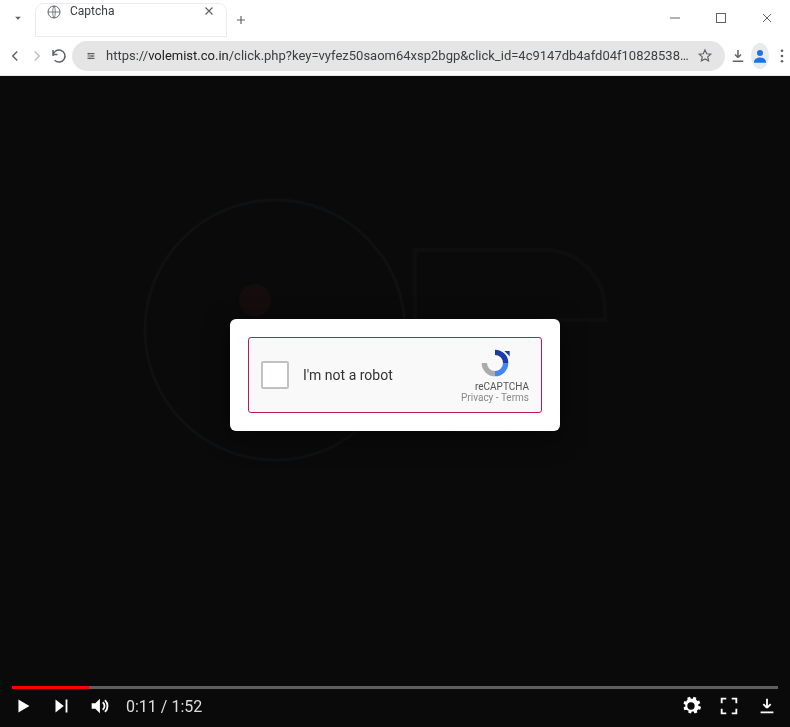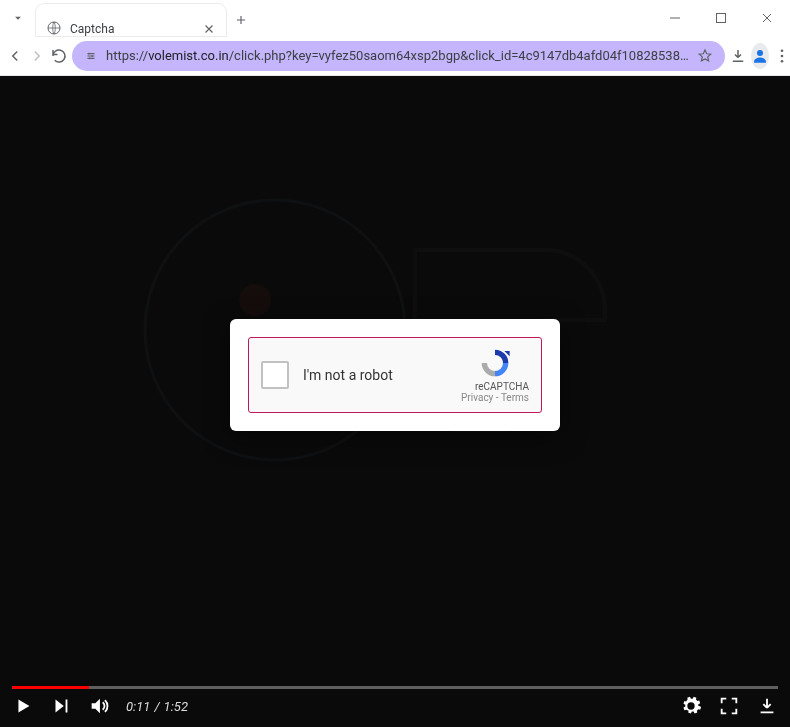--- a/index.html
+++ b/index.html
@@ -2,35 +2,35 @@
 <html><head>
 <meta charset="utf-8">
 <style>
 * { margin: 0; padding: 0; box-sizing: border-box; font-family: -apple-system, "Segoe UI", Roboto, Arial, sans-serif; }
 html, body { width: 790px; height: 727px; overflow: hidden; background: #fff; }
 
 
 .titlebar { height: 36px; background: #fff; display: flex; align-items: stretch; }
 .tab-drop { width: 36px; display: flex; align-items: center; justify-content: center; color: #5f6368; }
 .tab-drop svg { width: 14px; height: 14px; }
-.tab { display: flex; align-items: flex-end; gap: 8px; padding: 0 10px; height: 32px; margin-top: 4px; border-radius: 8px 8px 0 0; min-width: 190px; font-size: 12px; color: #3c4043; position: relative; }
+.tab { display: flex; align-items: flex-start; gap: 8px; padding: 0 10px; height: 32px; margin-top: 4px; border-radius: 8px 8px 0 0; min-width: 190px; font-size: 12px; color: #3c4043; position: relative; }
 .tab.active { background: #fff; box-shadow: 0 0 0 1px rgba(0,0,0,.08); }
 .tab svg.favicon { width: 16px; height: 16px; flex-shrink: 0; }
 .tab .title { flex: 1; white-space: nowrap; overflow: hidden; text-overflow: ellipsis; }
 .tab .close { width: 14px; height: 14px; color: #5f6368; }
 .newtab { width: 30px; display: flex; align-items: center; justify-content: center; color: #5f6368; margin-top: 4px; }
 .win-controls { margin-left: auto; display: flex; }
 .win-btn { width: 46px; height: 36px; display: flex; align-items: center; justify-content: center; color: #5f6368; }
 .win-btn svg { width: 12px; height: 12px; }
 
 
 .toolbar { height: 40px; background: #fff; display: flex; align-items: center; padding: 0 6px; gap: 4px; border-bottom: 1px solid #e8eaed; }
 .tbtn { width: 32px; height: 32px; border-radius: 50%; display: flex; align-items: center; justify-content: center; color: #5f6368; }
 .tbtn svg { width: 18px; height: 18px; }
-.omnibox { flex: 1; height: 30px; background: #c4b5fd; border-radius: 15px; display: flex; align-items: center; padding: 0 12px; gap: 8px; font-size: 13px; color: #3c4043; }
+.omnibox { flex: 1; height: 30px; background: #e5e5e5; border-radius: 15px; display: flex; align-items: center; padding: 0 12px; gap: 8px; font-size: 13px; color: #3c4043; }
 .omnibox .url { flex: 1; white-space: nowrap; overflow: hidden; text-overflow: ellipsis; color: #3c4043; }
 .omnibox .url .domain { color: #202124; }
 .avatar { width: 26px; height: 26px; border-radius: 50%; background: #e8eaed; display: flex; align-items: center; justify-content: center; }
 .avatar svg { width: 18px; height: 18px; color: #1a73e8; }
 
 
 .content { position: relative; width: 100%; height: calc(727px - 76px); background: #0a0a0a; overflow: hidden; }
 
 
 .watermark { position: absolute; top: 50%; left: 50%; transform: translate(-50%, -50%); opacity: .06; pointer-events: none; }
@@ -46,21 +46,21 @@
 .rc-brand svg { width: 32px; height: 32px; display: block; margin: 0 auto 2px; }
 .rc-brand .name { font-size: 10px; color: #555; }
 .rc-links { font-size: 10px; color: #888; }
 
 
 .progress { position: absolute; bottom: 38px; left: 12px; right: 12px; height: 3px; background: rgba(255,255,255,.35); }
 .progress .elapsed { height: 100%; width: 10%; background: #ff0000; }
 .controls { position: absolute; bottom: 0; left: 0; right: 0; height: 42px; display: flex; align-items: center; padding: 0 12px; gap: 16px; color: #fff; }
 .vbtn { display: flex; align-items: center; justify-content: center; color: #fff; }
 .vbtn svg { width: 22px; height: 22px; }
-.time { font-size: 13px; color: #ddd; display: flex; gap: 4px; font-style: italic; }
+.time { font-size: 16px; color: #ddd; display: flex; gap: 4px; }
 .controls .right { margin-left: auto; display: flex; align-items: center; gap: 16px; }
 </style>
 </head>
 <body>
 
 <div class="titlebar">
   <div class="tab-drop">
     <svg viewBox="0 0 24 24">
         <path fill="currentColor" d="M7 10l5 5 5-5z"></path>
       </svg>

